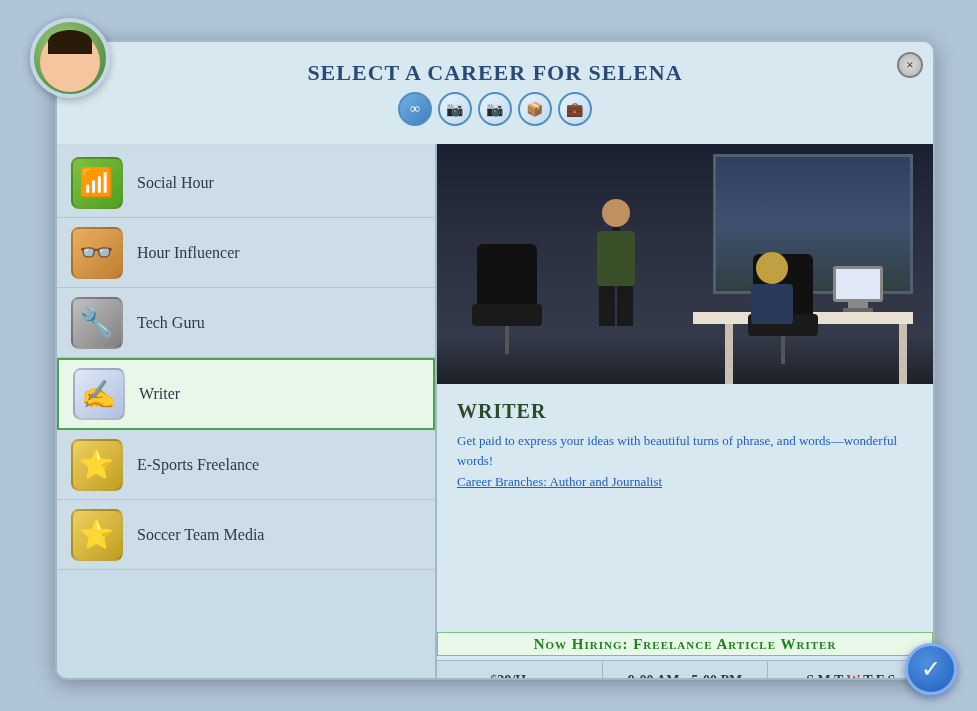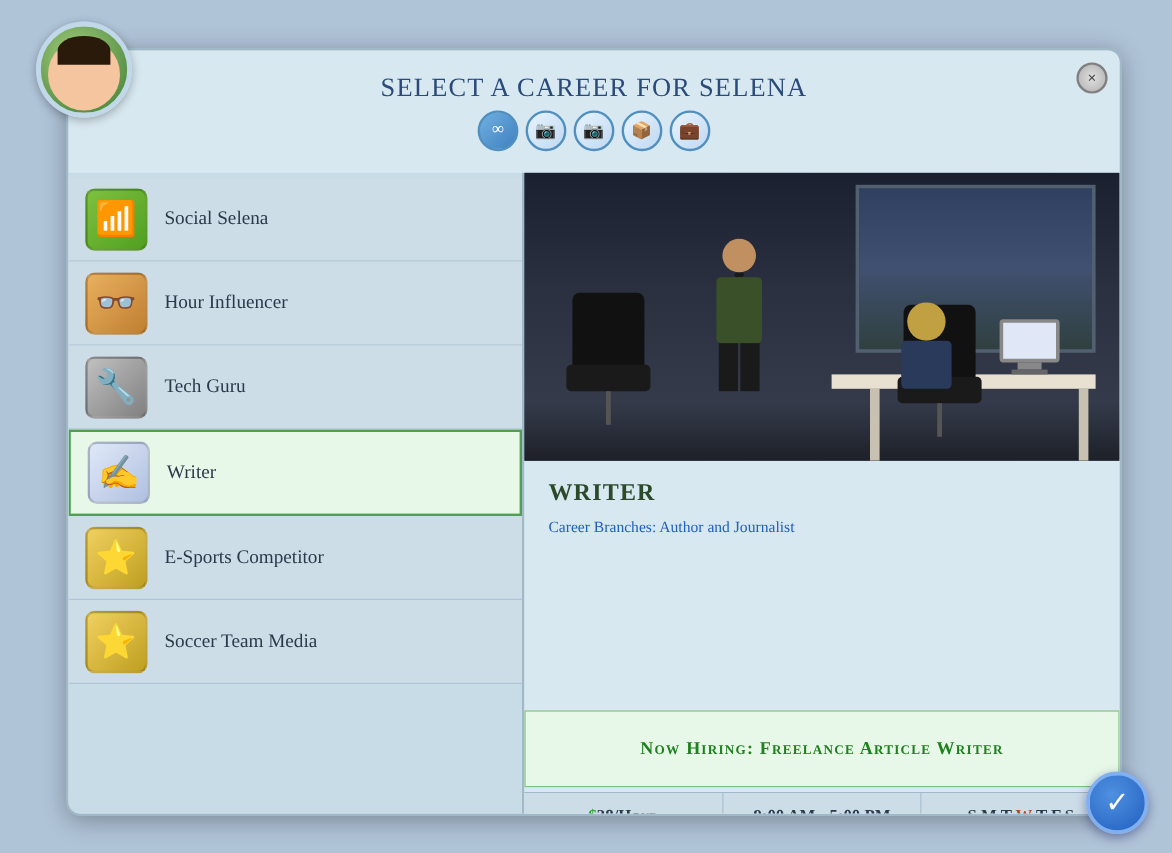--- a/index.html
+++ b/index.html
@@ -82,21 +82,21 @@
     }
 
     .header {
       text-align: center;
       padding: 18px 0 8px 0;
       background: #d8e8f0;
     }
 
     .header-title {
       font-size: 22px;
-      font-weight: normal;
+      font-weight: bold;
       color: #2a4a7a;
       letter-spacing: 1px;
       text-transform: uppercase;
       font-variant: small-caps;
     }
 
     .filter-bar {
       display: flex;
       justify-content: center;
       gap: 6px;
@@ -257,27 +257,28 @@
     .career-detail-desc {
       font-size: 13px;
       color: #2060c0;
       line-height: 1.5;
       margin-bottom: 4px;
     }
 
     .career-detail-branches {
       font-size: 13px;
       color: #2060c0;
+      text-decoration: underline;
     }
 
     .hiring-bar {
       background: #e8f8e8;
       border: 1px solid #80c080;
       text-align: center;
-      padding: 22px;
+      padding: 2px;
       margin: 0 0 4px 0;
     }
 
     .hiring-text {
       color: #208020;
       font-size: 15px;
       font-weight: bold;
       font-variant: small-caps;
       letter-spacing: 1px;
     }
@@ -351,41 +352,41 @@
       <div class="filter-btn">💼</div>
     </div>
   </div>
 
   <div class="content-area">
 
     <div class="career-list">
 
       <div class="career-item">
         <div class="career-icon social-media">📶</div>
-        <span class="career-name">Social Selena</span>
+        <span class="career-name">Social Hour</span>
       </div>
 
       <div class="career-item">
         <div class="career-icon style-influencer">👓</div>
         <span class="career-name">Hour Influencer</span>
       </div>
 
       <div class="career-item">
         <div class="career-icon tech-guru">🔧</div>
         <span class="career-name">Tech Guru</span>
       </div>
 
       <div class="career-item selected">
         <div class="career-icon writer">✍️</div>
         <span class="career-name">Writer</span>
       </div>
 
       <div class="career-item">
         <div class="career-icon esports">⭐</div>
-        <span class="career-name">E-Sports Competitor</span>
+        <span class="career-name">E-Sports Freelance</span>
       </div>
 
       <div class="career-item">
         <div class="career-icon soccer">⭐</div>
         <span class="career-name">Soccer Team Media</span>
       </div>
 
     </div>
 
     <div class="detail-panel">
@@ -430,20 +431,21 @@
         <div style="position:absolute;bottom:60px;right:140px;z-index:5;">
           <div style="width:32px;height:32px;border-radius:50%;background:#c0a040;margin:0 auto;"></div>
           <div style="width:42px;height:40px;background:#2a3a5a;border-radius:4px;margin:0 auto;"></div>
         </div>
 
         <div style="position:absolute;bottom:0;left:0;right:0;height:50px;background:linear-gradient(180deg, transparent, rgba(0,0,0,0.5));z-index:1;"></div>
       </div>
 
       <div class="career-detail-content">
         <div class="career-detail-title">Writer</div>
+        <div class="career-detail-desc">Get paid to express your ideas with beautiful turns of phrase, and words—wonderful words!</div>
         <div class="career-detail-branches">Career Branches: Author and Journalist</div>
       </div>
 
       <div class="hiring-bar">
         <span class="hiring-text">Now Hiring: Freelance Article Writer</span>
       </div>
 
       <div class="info-bar">
         <div class="info-cell">
           <span class="info-cell-text">

